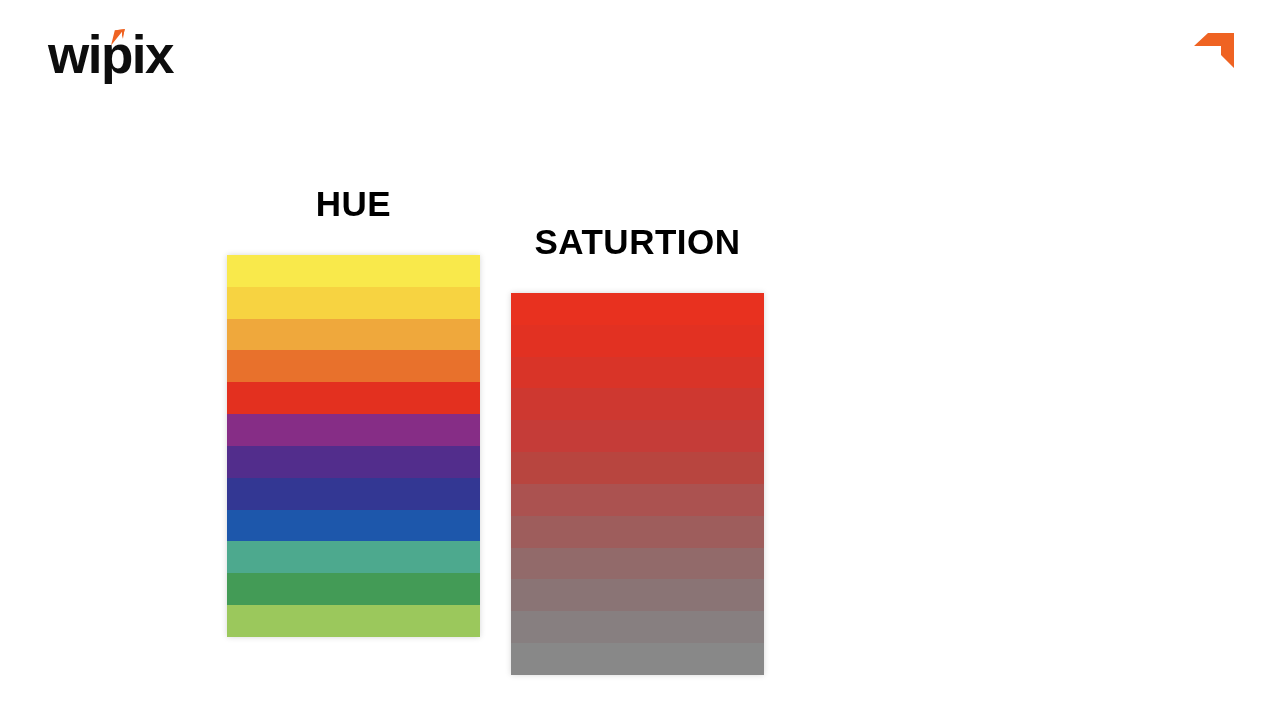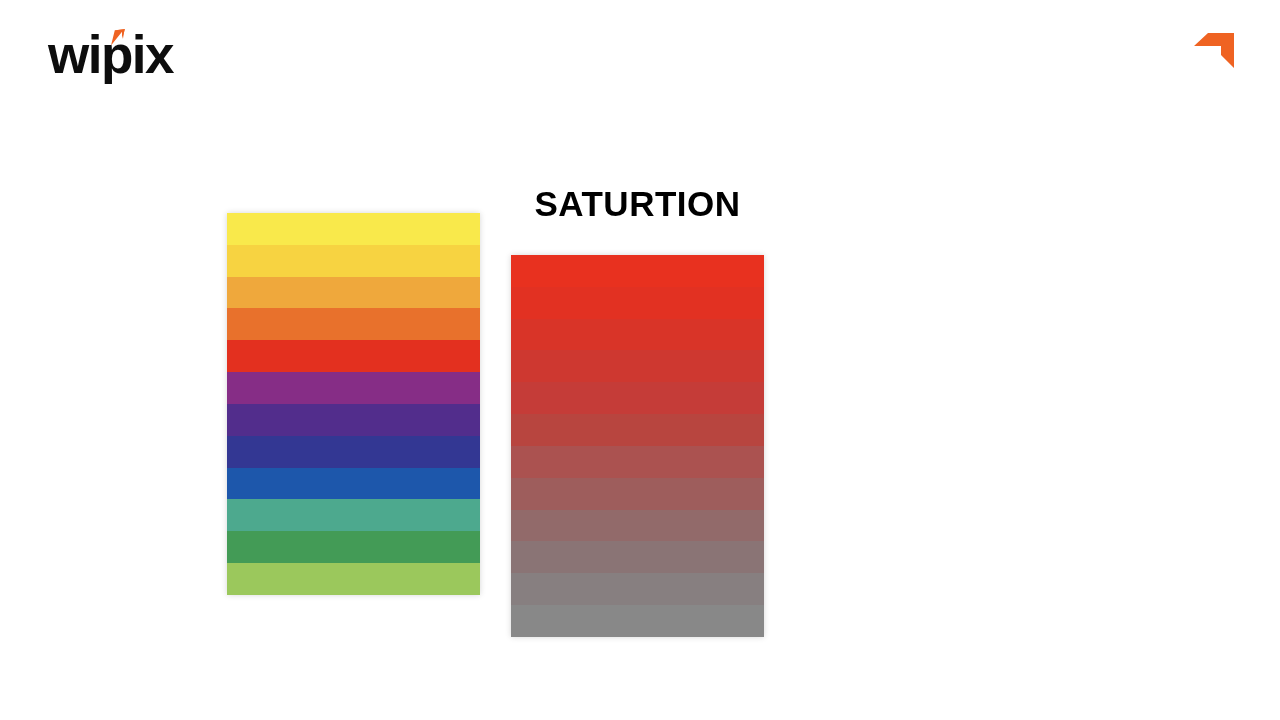--- a/index.html
+++ b/index.html
@@ -80,41 +80,42 @@
     display: flex;
     flex-direction: column;
     box-shadow: 0 0 6px rgba(0,0,0,0.16);
   }
   .ramp-band {
     width: 100%;
   }
 
   
   #column-hue        { left: 227px; width: 253px; }
-  #column-saturation { left: 511px; width: 253px; }
+  #column-saturation { left: 511px; width: 253px; margin-top: 38px; }
   #column-value      { left: 795px; width: 253px; }
 </style>
 </head>
 <body>
 
 <div id="brand-logo">
   <div id="logo-wordmark">wipix</div>
   <svg id="logo-accent-arrow" viewBox="0 0 17 19">
     <path d="M1 18 L13 3 L13 11 L16 1 L5.5 2.5 L13 3 Z" fill="#EF6322"></path>
     <path d="M2 17.5 L14 2.5 L14 10.5 L15.5 1.2 L5.8 2.2 Z" fill="#EF6322"></path>
   </svg>
 </div>
 
 <svg id="corner-mark" viewBox="0 0 48 52">
   <path d="M18 9 L44 9 L44 44 L31 31 L31 22 L4 22 Z" fill="#EF6322"></path>
 </svg>
 
 <div id="swatch-board">
 
   <div class="swatch-column" id="column-hue">
+    <div class="column-title">HUE</div>
     <div class="ramp">
         <div class="ramp-band" style="background: rgb(249, 233, 75); height: 31.8333px;"></div>
         <div class="ramp-band" style="background: rgb(247, 211, 65); height: 31.8333px;"></div>
         <div class="ramp-band" style="background: rgb(239, 168, 60); height: 31.8333px;"></div>
         <div class="ramp-band" style="background: rgb(232, 113, 44); height: 31.8333px;"></div>
         <div class="ramp-band" style="background: rgb(227, 48, 31); height: 31.8333px;"></div>
         <div class="ramp-band" style="background: rgb(134, 45, 134); height: 31.8333px;"></div>
         <div class="ramp-band" style="background: rgb(82, 45, 140); height: 31.8333px;"></div>
         <div class="ramp-band" style="background: rgb(51, 55, 147); height: 31.8333px;"></div>
         <div class="ramp-band" style="background: rgb(29, 87, 171); height: 31.8333px;"></div>

